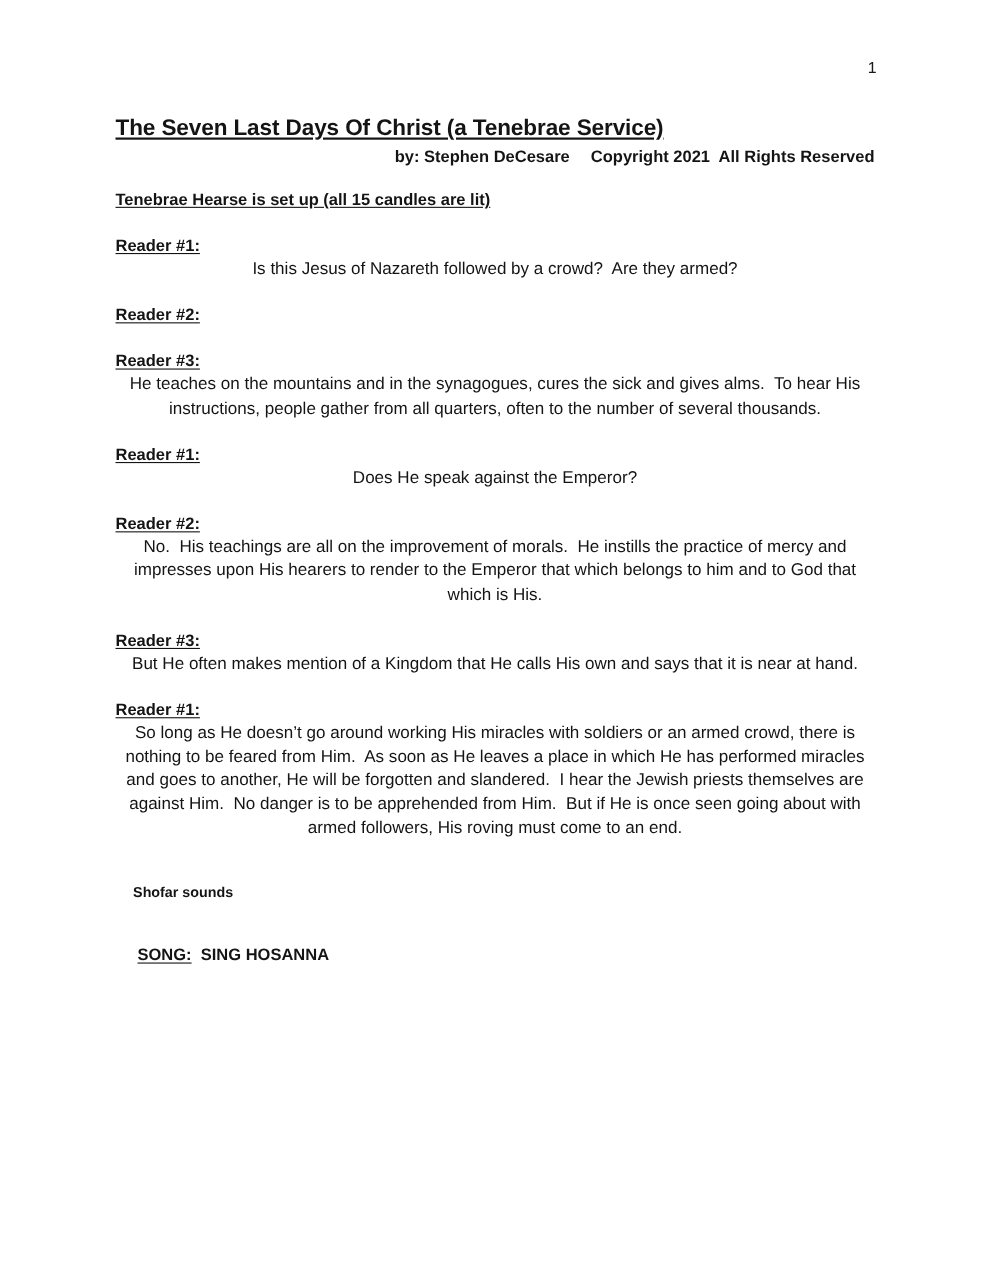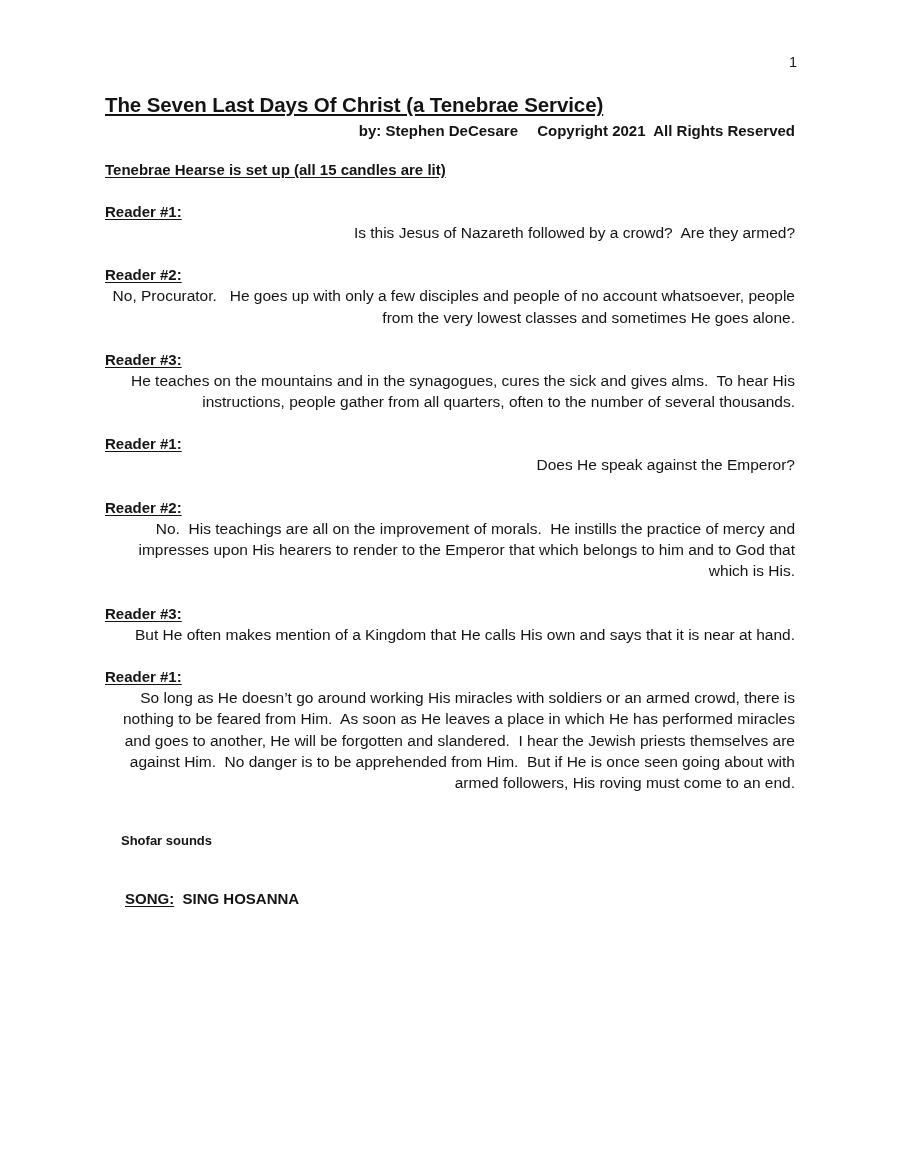--- a/index.html
+++ b/index.html
@@ -29,21 +29,21 @@
     font-size: 14.5px;
     line-height: 18px;
     color: #1a1a1a;
     font-family: "Liberation Sans", "DejaVu Sans", sans-serif;
   }
 
   
   .content {
     position: absolute;
     left: 105px;
-    top: 92px;
+    top: 104px;
     width: 690px;
   }
 
   .doc-title {
     font-size: 20.5px;
     font-weight: bold;
     text-decoration: underline;
     text-underline-offset: 2px;
     letter-spacing: -0.1px;
     line-height: 26px;
@@ -76,21 +76,21 @@
     text-underline-offset: 2px;
     line-height: 21px;
     margin: 0;
   }
 
   .speech {
     font-size: 15.5px;
     font-weight: normal;
     line-height: 21.3px;
     margin: 0;
-    text-align: right;
+    text-align: center;
     white-space: pre-wrap;
     font-stretch: semi-condensed;
   }
 
   .direction {
     font-size: 13px;
     font-weight: bold;
     line-height: 21px;
     margin: 16px;
   }
@@ -132,21 +132,20 @@
     <div class="gap-full"></div>
 
     <div>
       <div class="speaker">Reader #1:</div>
       <p class="speech">Is this Jesus of Nazareth followed by a crowd?  Are they armed?</p>
     </div>
     <div class="gap-full"></div>
 
     <div>
       <div class="speaker">Reader #2:</div>
-      <p class="speech">No, Procurator.   He goes up with only a few disciples and people of no account whatsoever, people from the very lowest classes and sometimes He goes alone.</p>
     </div>
     <div class="gap-full"></div>
 
     <div>
       <div class="speaker">Reader #3:</div>
       <p class="speech">He teaches on the mountains and in the synagogues, cures the sick and gives alms.  To hear His instructions, people gather from all quarters, often to the number of several thousands.</p>
     </div>
     <div class="gap-full"></div>
 
     <div>

